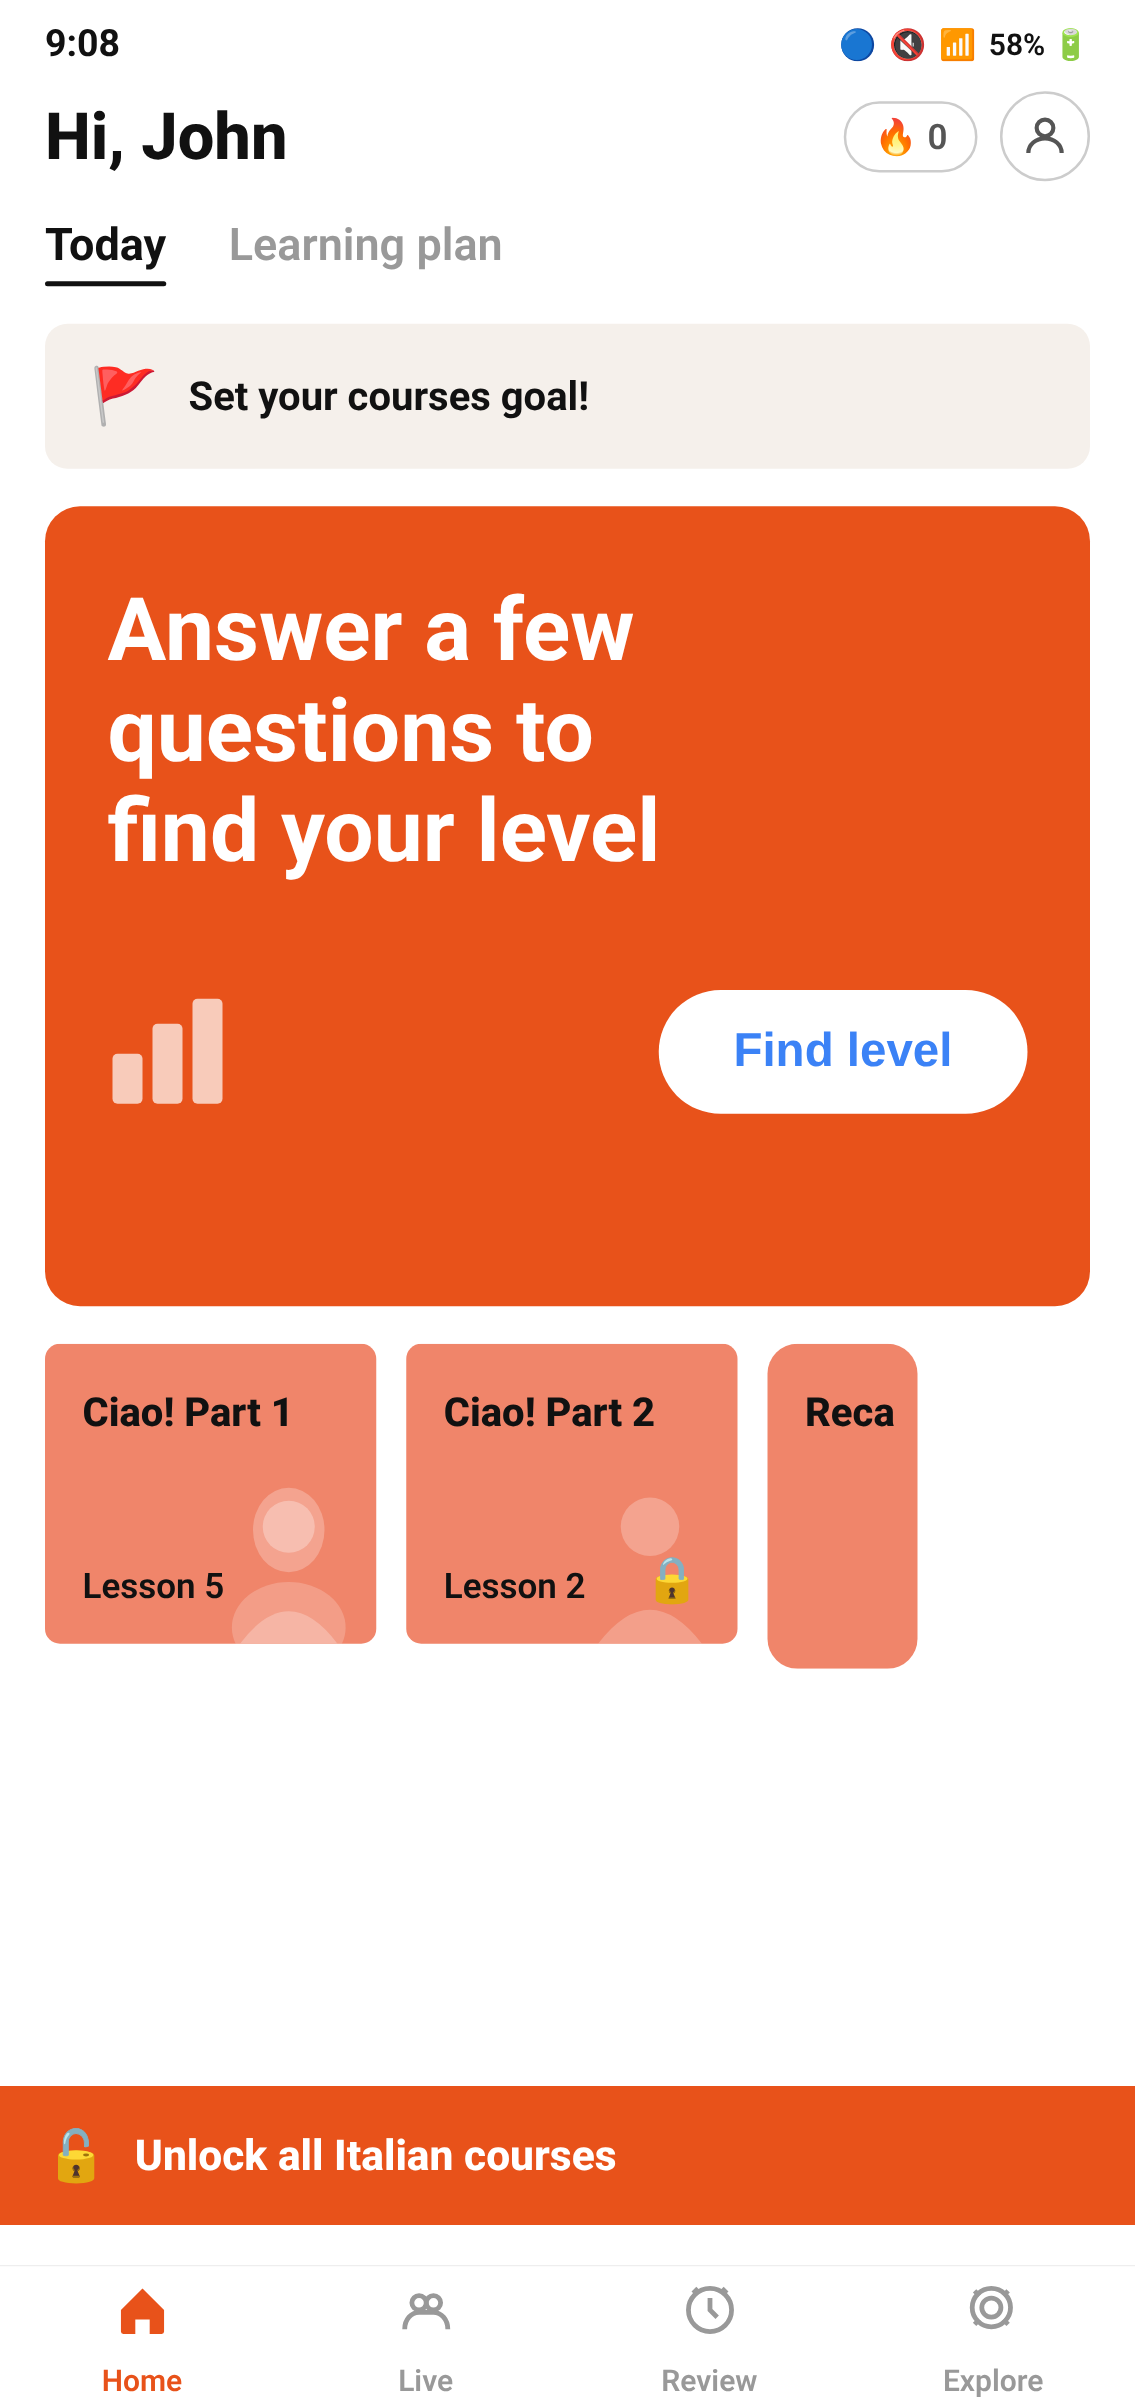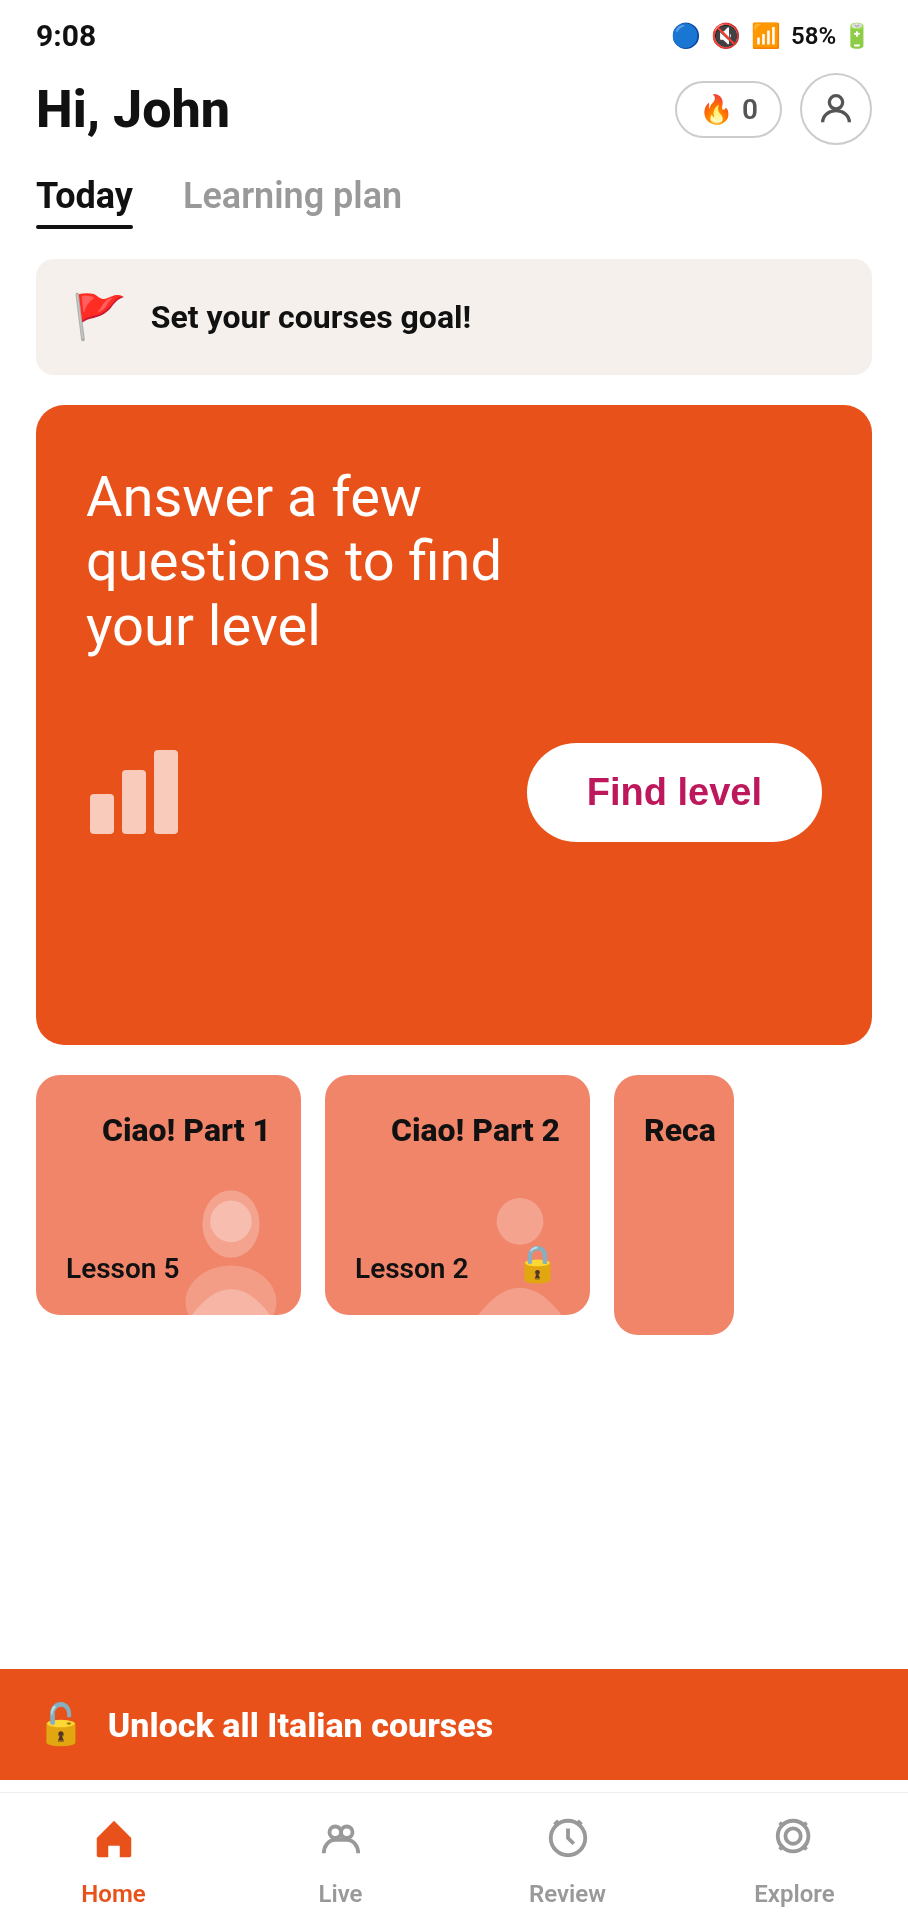--- a/index.html
+++ b/index.html
@@ -128,22 +128,22 @@
       background: #e8521a;
       border-radius: 28px;
       padding: 60px 50px 50px;
       margin-bottom: 30px;
       position: relative;
       min-height: 640px;
       overflow: hidden;
       cursor: pointer;
     }
     .hero-title {
-      font-size: 56px;
-      font-weight: 400;
+      font-size: 70px;
+      font-weight: 700;
       color: #fff;
       line-height: 1.15;
       max-width: 70%;
       margin-bottom: 56px;
     }
     .hero-bottom {
       display: flex;
       justify-content: space-between;
       align-items: flex-end;
       margin-top: 80px;
@@ -155,42 +155,41 @@
       width: 120px;
       height: 100px;
     }
     .find-level-btn {
       background: #fff;
       border: none;
       border-radius: 50px;
       padding: 28px 60px;
       font-size: 38px;
       font-weight: 700;
-      color: #be185d;
+      color: #3b82f6;
       cursor: pointer;
     }
 
     
     .lessons-row {
       display: flex;
       gap: 24px;
       overflow-x: hidden;
       margin-bottom: 0;
     }
     .lesson-card {
       background: #f0856a;
-      border-radius: 24px;
+      border-radius: 12px;
       padding: 36px 30px 30px;
       min-width: 265px;
       flex-shrink: 0;
       position: relative;
       height: 240px;
       overflow: hidden;
       cursor: pointer;
-      text-align: right;
     }
     .lesson-card-title {
       font-size: 32px;
       font-weight: 800;
       color: #111;
       margin-bottom: 60px;
     }
     .lesson-label {
       font-size: 28px;
       font-weight: 600;
@@ -262,21 +261,21 @@
       position: fixed;
       bottom: 0;
       left: 0;
       width: 908px;
       background: #fff;
       border-top: 1px solid #eee;
       display: flex;
       justify-content: center;
       align-items: center;
       padding: 20px 0 10px;
-      height: 128px;
+      height: 108px;
     }
     .nav-item {
       display: flex;
       flex-direction: column;
       align-items: center;
       gap: 8px;
       cursor: pointer;
       flex: 1;
     }
     .nav-icon {

